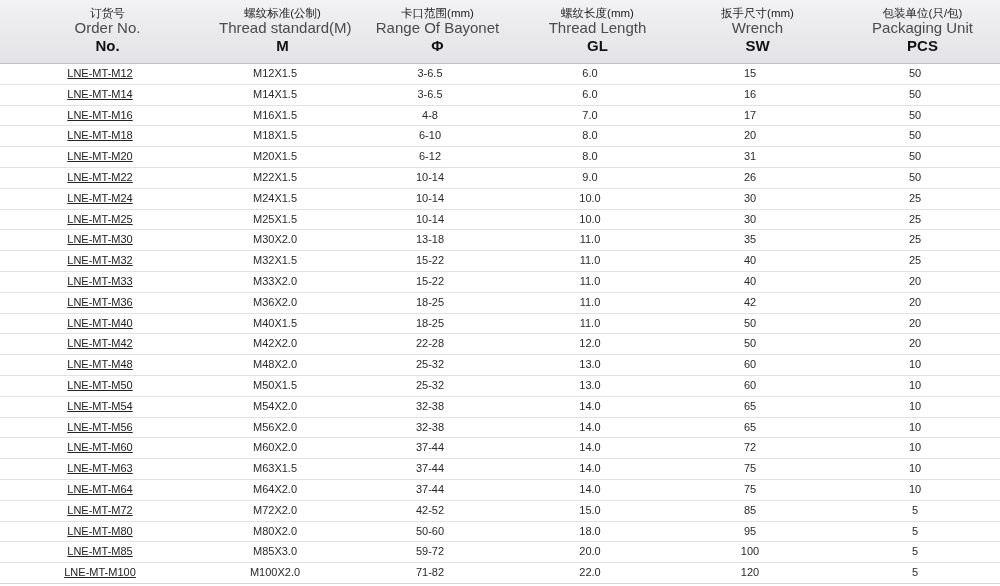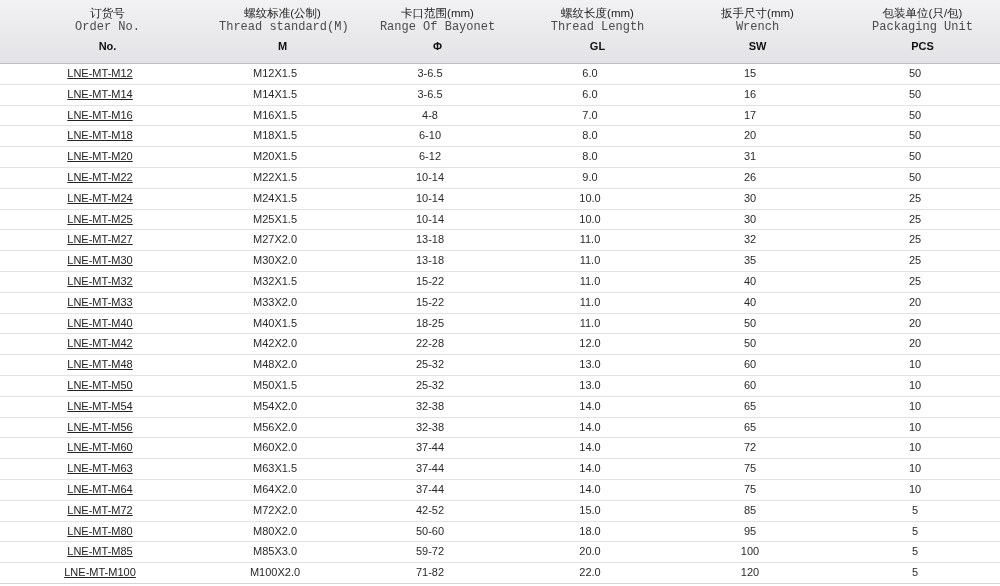--- a/index.html
+++ b/index.html
@@ -38,28 +38,27 @@
     height: 62px;
     box-sizing: border-box;
   }
   .th-cn {
     font-size: 11.5px;
     color: #222222;
     line-height: 15px;
     white-space: nowrap;
   }
   .th-en {
-    font-size: 12px;
+    font-size: 15px;
     color: #4b4b4b;
     line-height: 13px;
     white-space: nowrap;
-    font-family: Liberation Mono, monospace;
   }
   .th-sym {
-    font-size: 11px;
+    font-size: 15px;
     color: #111111;
     font-weight: bold;
     line-height: 18px;
     margin-top: 3px;
   }
 
   tbody td {
     text-align: center;
     font-size: 11px;
     color: #2a2a2a;
@@ -182,28 +181,20 @@
       </tr>
       <tr>
         <td class="ordercol">LNE-MT-M25</td>
         <td>M25X1.5</td>
         <td>10-14</td>
         <td>10.0</td>
         <td>30</td>
         <td>25</td>
       </tr>
       <tr>
-        <td class="ordercol">LNE-MT-M27</td>
-        <td>M27X2.0</td>
-        <td>13-18</td>
-        <td>11.0</td>
-        <td>32</td>
-        <td>25</td>
-      </tr>
-      <tr>
         <td class="ordercol">LNE-MT-M30</td>
         <td>M30X2.0</td>
         <td>13-18</td>
         <td>11.0</td>
         <td>35</td>
         <td>25</td>
       </tr>
       <tr>
         <td class="ordercol">LNE-MT-M32</td>
         <td>M32X1.5</td>
@@ -211,20 +202,28 @@
         <td>11.0</td>
         <td>40</td>
         <td>25</td>
       </tr>
       <tr>
         <td class="ordercol">LNE-MT-M33</td>
         <td>M33X2.0</td>
         <td>15-22</td>
         <td>11.0</td>
         <td>40</td>
+        <td>20</td>
+      </tr>
+      <tr>
+        <td class="ordercol">LNE-MT-M36</td>
+        <td>M36X2.0</td>
+        <td>18-25</td>
+        <td>11.0</td>
+        <td>42</td>
         <td>20</td>
       </tr>
       <tr>
         <td class="ordercol">LNE-MT-M40</td>
         <td>M40X1.5</td>
         <td>18-25</td>
         <td>11.0</td>
         <td>50</td>
         <td>20</td>
       </tr>

